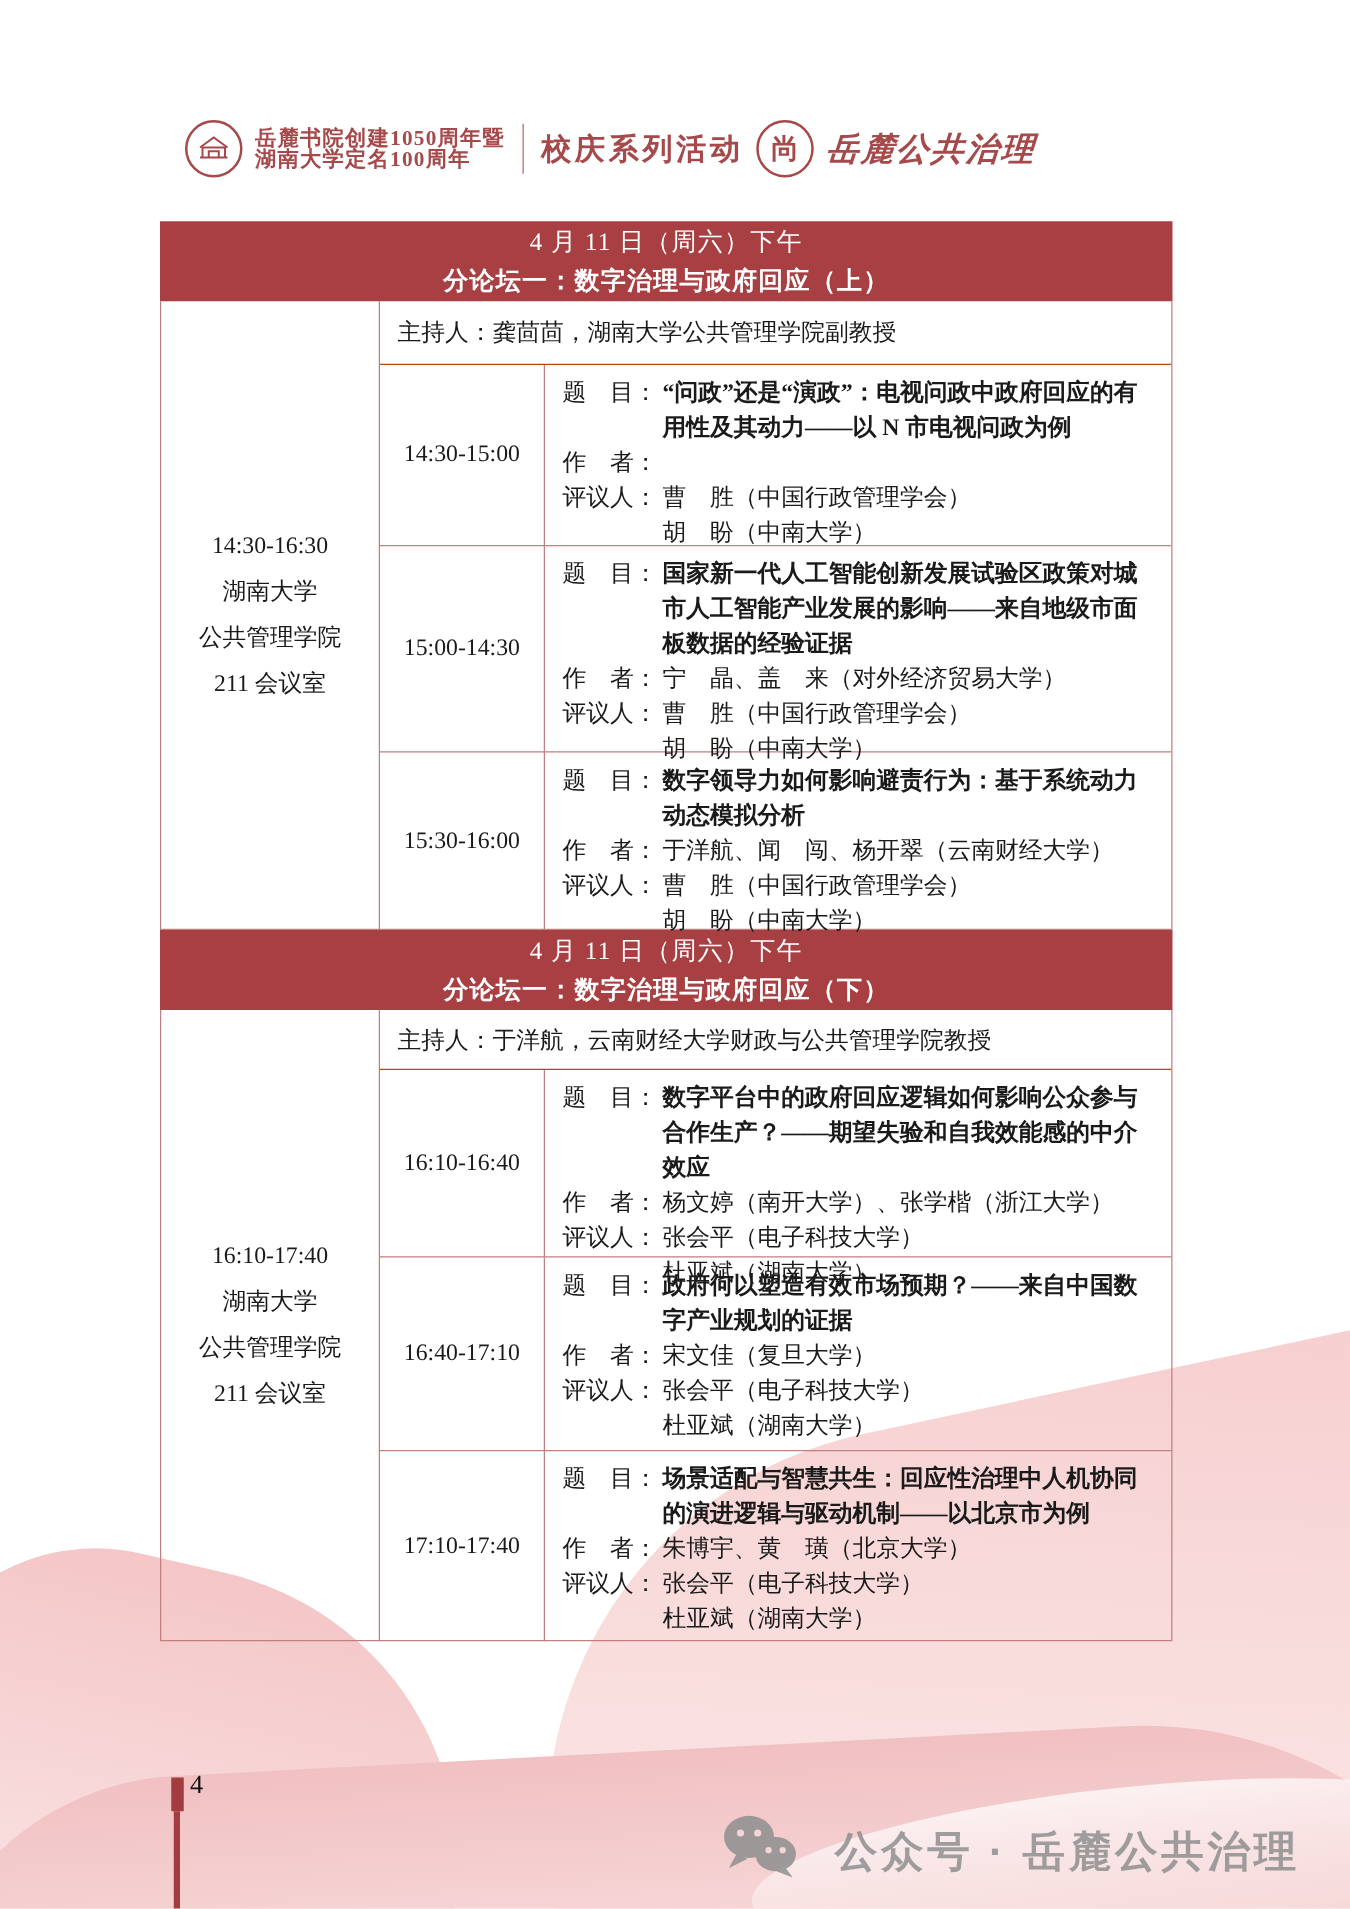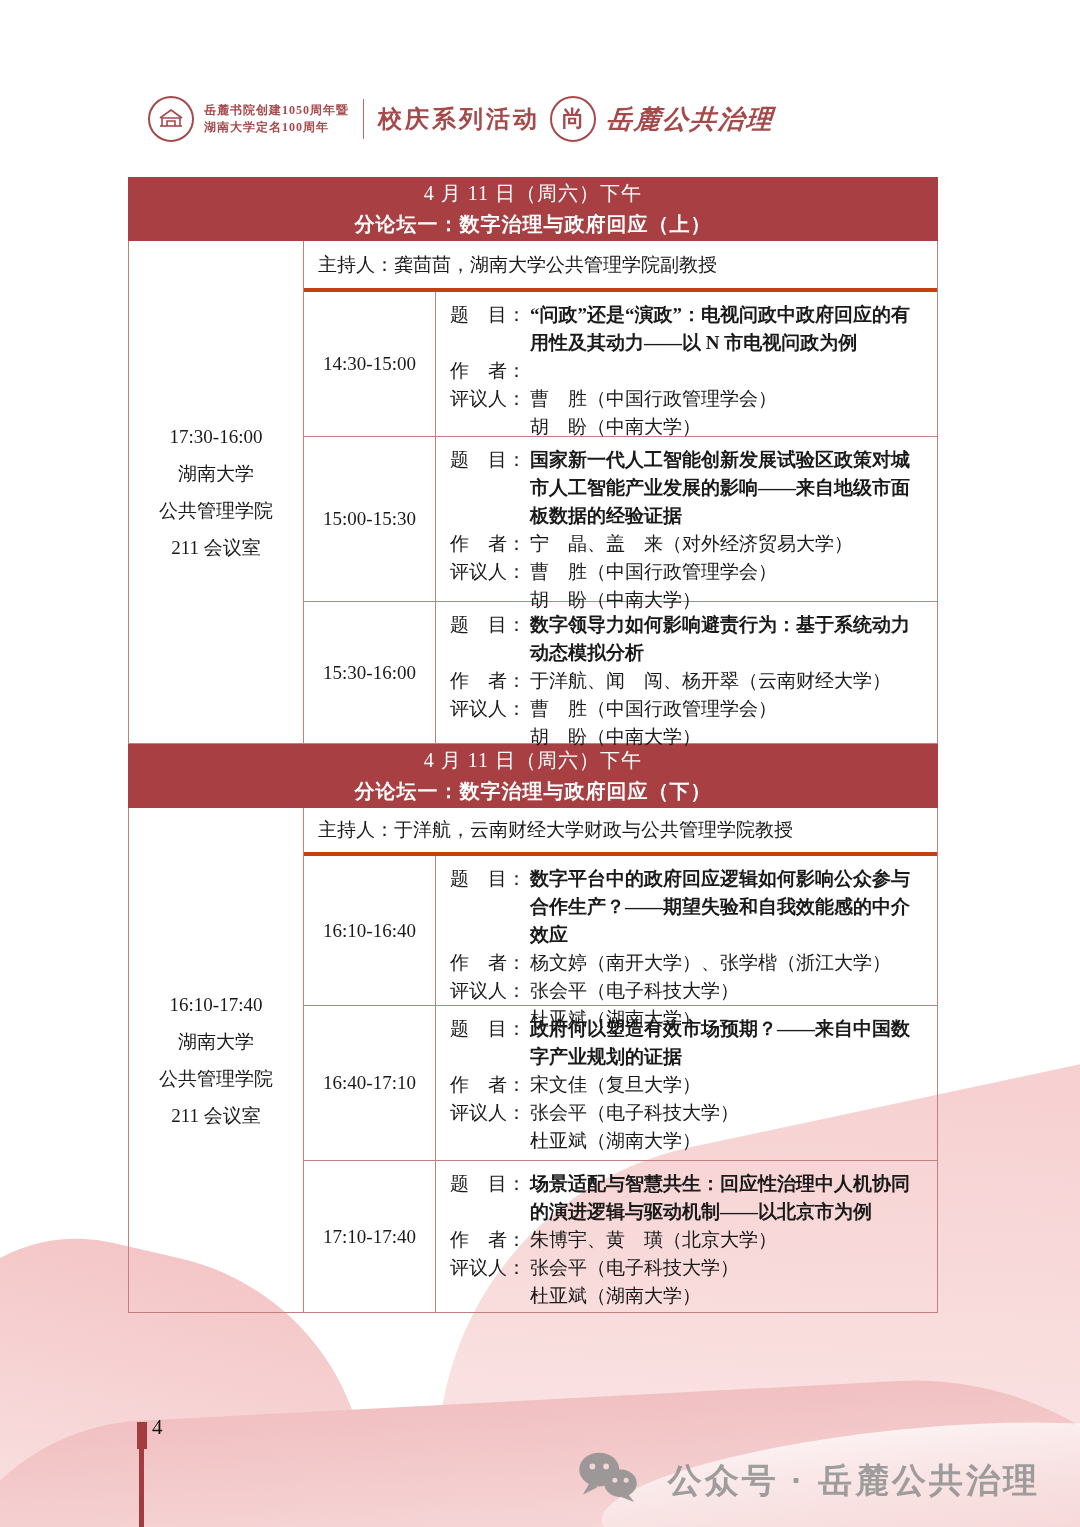--- a/index.html
+++ b/index.html
@@ -37,21 +37,21 @@
   }
   
   .header { position:absolute; top:96px; left:148px; right:140px; height:70px; z-index:2; }
   .header-left { position:absolute; left:0; top:0; display:flex; align-items:center; gap:10px; }
   .seal {
     width:46px; height:46px; border:2px solid #a5494b; border-radius:50%;
     display:flex; align-items:center; justify-content:center; color:#a5494b; flex-shrink:0;
   }
   .seal svg { display:block; }
   .seal-char { font-size:22px; font-weight:bold; font-family:"Liberation Serif",serif; }
-  .anniv { color:#a5494b; font-weight:bold; font-size:12px; line-height:17px; letter-spacing:1px; white-space:nowrap; }
+  .anniv { color:#a5494b; font-weight:bold; font-size:17px; line-height:17px; letter-spacing:1px; white-space:nowrap; }
   .hdr-divider { width:1px; height:40px; background:#b56a6c; margin:0 4px; }
   .event-title { color:#a5494b; font-weight:bold; font-size:24px; letter-spacing:3px; white-space:nowrap; }
   .calligraphy {
     color:#a5494b; font-size:26px; font-weight:bold; font-style:italic;
     letter-spacing:2px; white-space:nowrap; transform:skewX(-4deg);
   }
   .header-right {
     position:absolute; right:0; top:2px; text-align:right;
     color:#b14d4f; font-family:"Liberation Sans", sans-serif; font-weight:bold;
     font-size:16px; line-height:26px; letter-spacing:1px;
@@ -69,21 +69,21 @@
   .grid-2 { grid-template-columns:175px 132px 501px; grid-template-rows:48px 150px 155px 152px; }
   .cell { font-size:19px; }
   .venue-cell {
     grid-column:1; grid-row:1 / span 4;
     border-right:1px solid #c17f80; border-bottom:1px solid #c17f80;
     display:flex; flex-direction:column; justify-content:center; align-items:center;
     text-align:center; line-height:37px;
   }
   .moderator-cell {
     grid-column:2 / span 2; grid-row:1;
-    border-bottom:4px solid #c2410c;
+    border-bottom:1px solid #c2410c;
     display:flex; align-items:center; padding-left:14px;
   }
   .time-cell {
     grid-column:2; border-right:1px solid #c17f80; border-bottom:1px solid #c17f80;
     display:flex; align-items:center; justify-content:center;
   }
   .paper-cell {
     grid-column:3; border-bottom:1px solid #c17f80;
     padding:9px 12px 4px 14px; line-height:28px;
   }
@@ -144,21 +144,21 @@
 
   <div class="program">
 
     <div class="banner">
       <div class="b1">4 月 11 日（周六）下午</div>
       <div class="b2">分论坛一：数字治理与政府回应（上）</div>
     </div>
 
     <div class="grid grid-1">
       <div class="cell venue-cell">
-        <div>17:30-16:00</div>
+        <div>14:30-16:30</div>
         <div>湖南大学</div>
         <div>公共管理学院</div>
         <div>211 会议室</div>
       </div>
       <div class="cell moderator-cell">主持人：龚茴茴，湖南大学公共管理学院副教授</div>
 
       <div class="cell time-cell">14:30-15:00</div>
       <div class="cell paper-cell">
         <div class="field">
           <span class="lbl">题　目：</span>
@@ -169,21 +169,21 @@
         </div>
         <div class="field">
           <span class="lbl">评议人：</span>
           <span class="val">
             <div>曹　胜（中国行政管理学会）</div>
             <div>胡　盼（中南大学）</div>
           </span>
         </div>
       </div>
 
-      <div class="cell time-cell">15:00-15:30</div>
+      <div class="cell time-cell">15:00-14:30</div>
       <div class="cell paper-cell">
         <div class="field">
           <span class="lbl">题　目：</span>
           <span class="val bold">国家新一代人工智能创新发展试验区政策对城市人工智能产业发展的影响——来自地级市面板数据的经验证据</span>
         </div>
         <div class="field">
           <span class="lbl">作　者：</span>
           <span class="val">宁　晶、盖　来（对外经济贸易大学）</span>
         </div>
         <div class="field">

